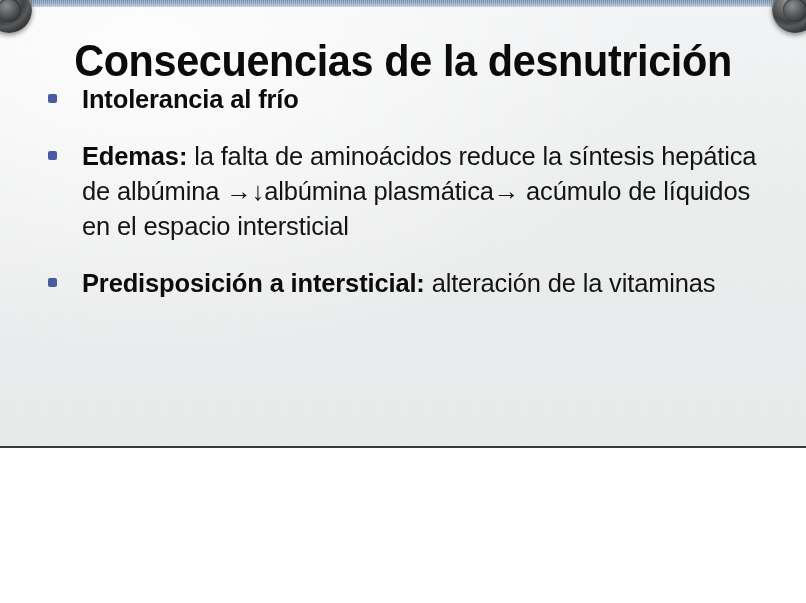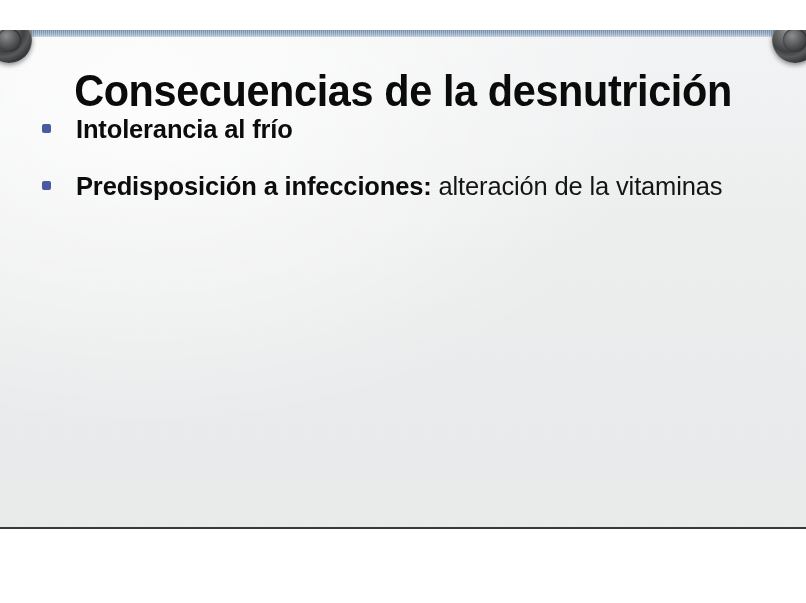--- a/index.html
+++ b/index.html
@@ -4,29 +4,28 @@
 <title>Slide</title>
 <style>
   html, body {
     margin: 0;
     padding: 0;
     background: #ffffff;
   }
   #slide {
     position: relative;
     width: 806px;
-    height: 499px;
+    height: 448px;
     overflow: hidden;
     background:
       radial-gradient(ellipse at 18% 12%, rgba(255,255,255,0.9) 0%, rgba(255,255,255,0) 55%),
       linear-gradient(180deg, #f3f4f5 0%, #eceded 45%, #eaebec 78%, #e9eaea 100%);
     font-family: "Liberation Sans", "DejaVu Sans", sans-serif;
     box-sizing: border-box;
     border-bottom: 2px solid #3a3a3a;
-    margin-top: 30px;
   }
   
   #slide::after {
     content: "";
     position: absolute;
     inset: 0;
     pointer-events: none;
     opacity: .22;
     background-image:
       repeating-linear-gradient(90deg, rgba(0,0,0,0.025) 0 1px, rgba(255,255,255,0) 1px 3px),
@@ -80,21 +79,21 @@
     letter-spacing: -0.4px;
     color: #0b0b0b;
     transform: scaleX(0.92);
     transform-origin: 50% 0;
     white-space: nowrap;
   }
 
   .body-list {
     position: absolute;
     top: 82px;
-    left: 34px;
+    left: 40px;
     width: 744px;
     z-index: 4;
   }
   .bullet-row {
     display: flex;
     align-items: flex-start;
     margin-bottom: 22px;
   }
   .bullet-dot {
     flex: 0 0 auto;
@@ -129,24 +128,30 @@
 
   <div class="body-list">
 
     <div class="bullet-row">
       <span class="bullet-dot"></span>
       <div class="bullet-text">
         <span class="lead">Intolerancia al frío</span><span></span>
       </div>
     </div>
 
+    <div class="bullet-row">
+      <span class="bullet-dot"></span>
+      <div class="bullet-text">
+        <span class="lead">Edemas:</span><span> la falta de aminoácidos reduce la síntesis hepática de albúmina →↓albúmina plasmática→ acúmulo de líquidos en el espacio intersticial</span>
+      </div>
+    </div>
 
 
     <div class="bullet-row">
       <span class="bullet-dot"></span>
       <div class="bullet-text">
-        <span class="lead">Predisposición a infecciones:</span><span> alteración de la vitaminas</span>
+        <span class="lead">Predisposición a intersticial:</span><span> alteración de la vitaminas</span>
       </div>
     </div>
 
 
   </div>
 </div>
 
 </body></html>

